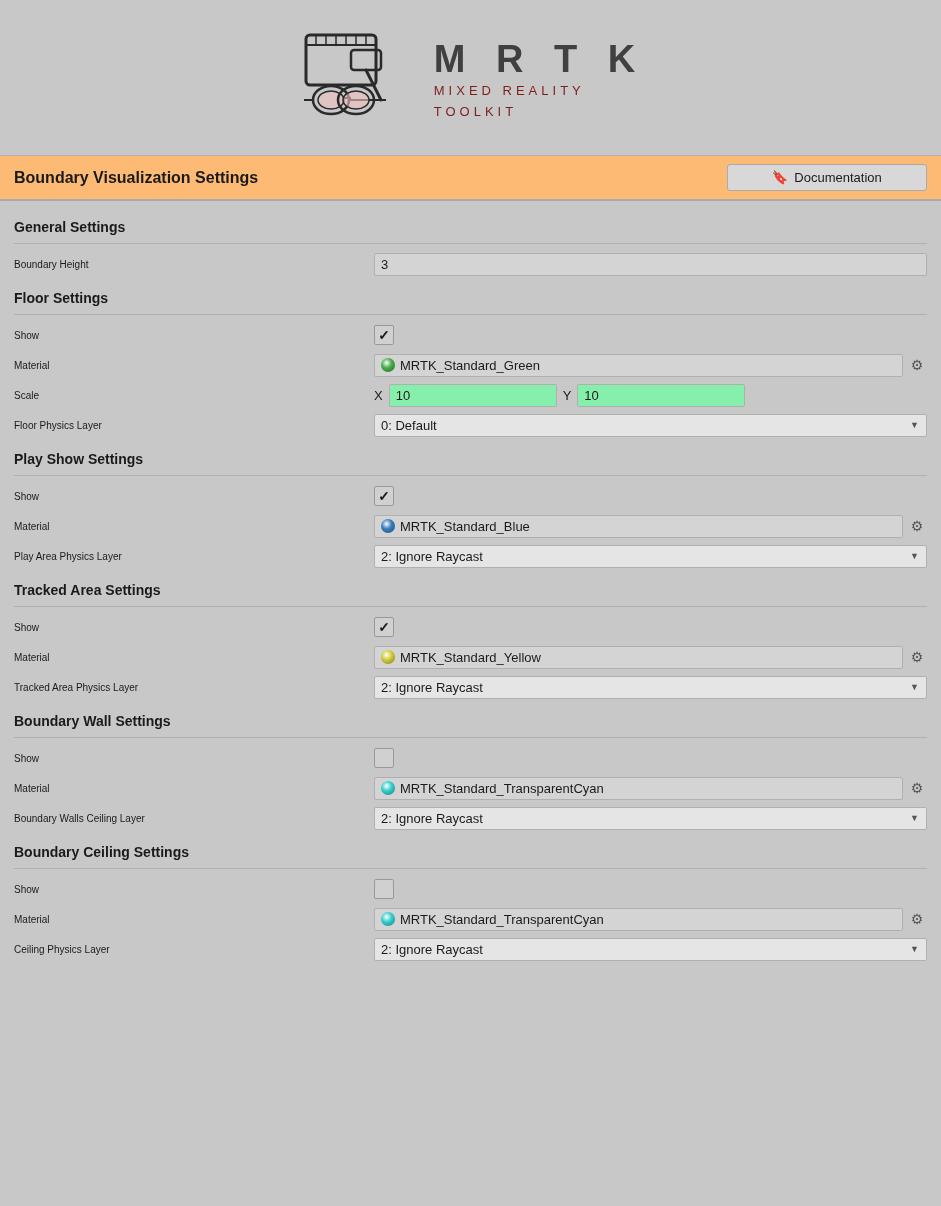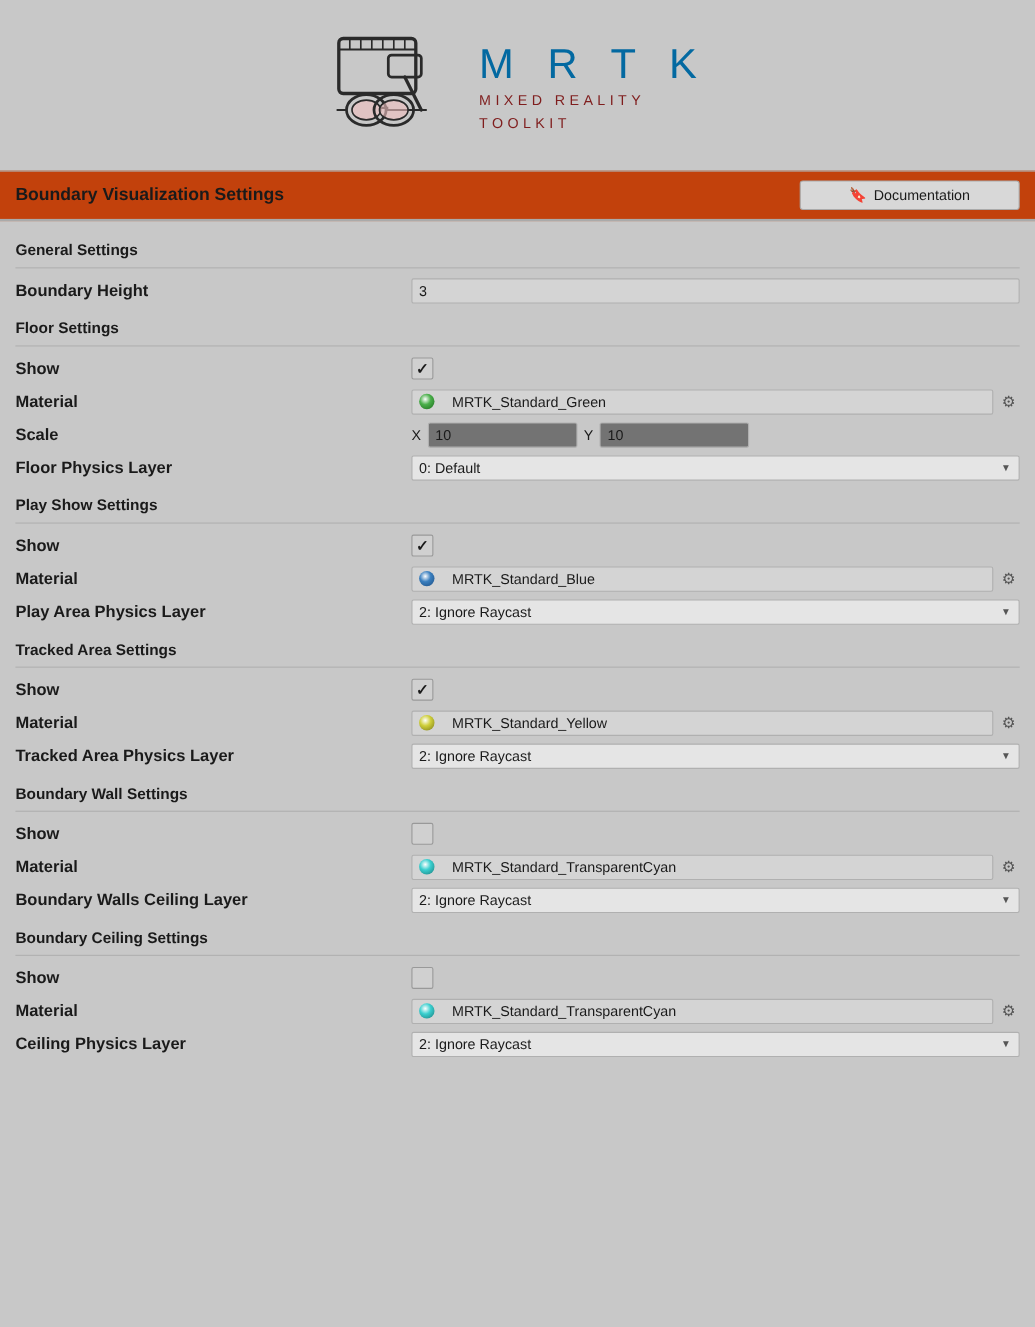--- a/index.html
+++ b/index.html
@@ -31,39 +31,39 @@
     }
 
     .header-title {
       display: flex;
       flex-direction: column;
       justify-content: center;
     }
 
     .header-mrtk {
       font-size: 38px;
-      font-weight: normal;
+      font-weight: bold;
       letter-spacing: 10px;
-      color: #0369a1;
+      color: #404040;
       font-family: Arial, sans-serif;
     }
 
     .header-subtitle {
       font-size: 13px;
       letter-spacing: 4px;
       color: #7f1d1d;
       font-weight: normal;
       line-height: 1.6;
     }
 
     .toolbar {
       display: flex;
       align-items: center;
       justify-content: space-between;
-      background: #c2410c;
+      background: #fdba74;
       padding: 8px 14px;
       border-top: 1px solid #b0b0b0;
       border-bottom: 2px solid #aaaaaa;
     }
 
     .toolbar-title {
       font-size: 16px;
       font-weight: bold;
       color: #1a1a1a;
     }
@@ -98,23 +98,22 @@
     .field-row {
       display: flex;
       align-items: center;
       margin-bottom: 6px;
       min-height: 24px;
     }
 
     .field-label {
       width: 360px;
       flex-shrink: 0;
-      font-size: 15px;
-      color: #1a1a1a;
-      font-weight: bold;
+      font-size: 10px;
+      color: #1a1a1a;
     }
 
     .field-value {
       flex: 1;
     }
 
     .text-input {
       background: #d4d4d4;
       border: 1px solid #b0b0b0;
       border-radius: 2px;
@@ -155,21 +154,21 @@
       background: #d4d4d4;
       border: 1px solid #b0b0b0;
       border-radius: 2px;
       padding: 3px 6px;
       font-size: 13px;
       flex: 1;
       color: #1a1a1a;
       outline: none;
       display: flex;
       align-items: center;
-      gap: 16px;
+      gap: 5px;
     }
 
     .material-ball {
       width: 14px;
       height: 14px;
       border-radius: 50%;
       background: radial-gradient(circle at 40% 35%, #ffffff, #3a7fbf 40%, #1a4a7f);
       display: inline-block;
       flex-shrink: 0;
     }
@@ -240,26 +239,26 @@
       width: 100%;
     }
 
     .scale-label {
       font-size: 13px;
       color: #1a1a1a;
       flex-shrink: 0;
     }
 
     .scale-input {
-      background: #737373;
+      background: #86efac;
       border: 1px solid #b0b0b0;
       border-radius: 2px;
       padding: 3px 6px;
       font-size: 13px;
-      width: 136px;
+      width: 168px;
       color: #1a1a1a;
       outline: none;
     }
 
     .divider {
       height: 1px;
       background: #b0b0b0;
       margin: 4px 0 8px 0;
     }
 

